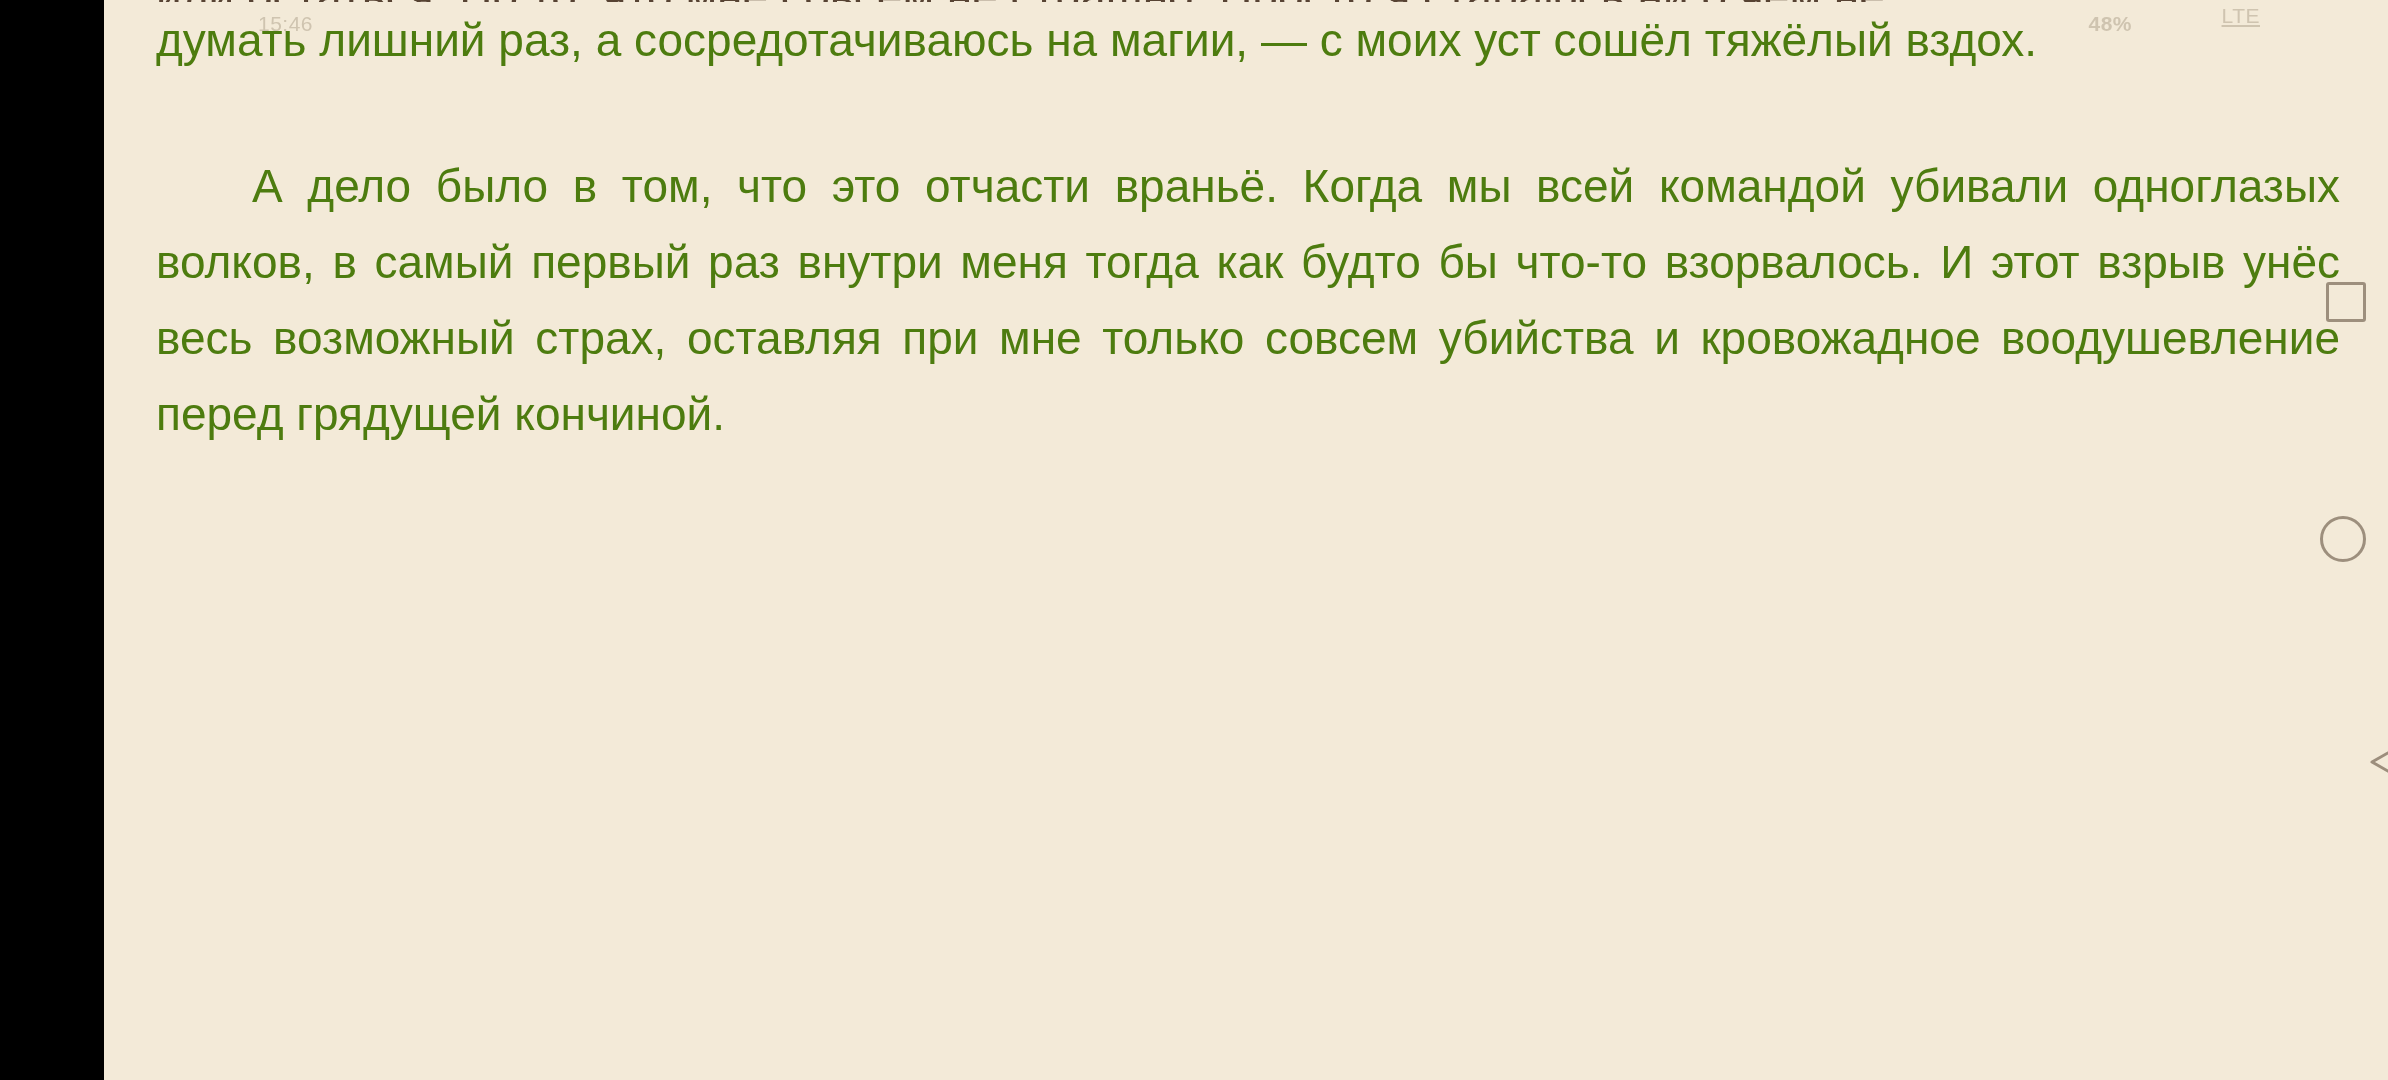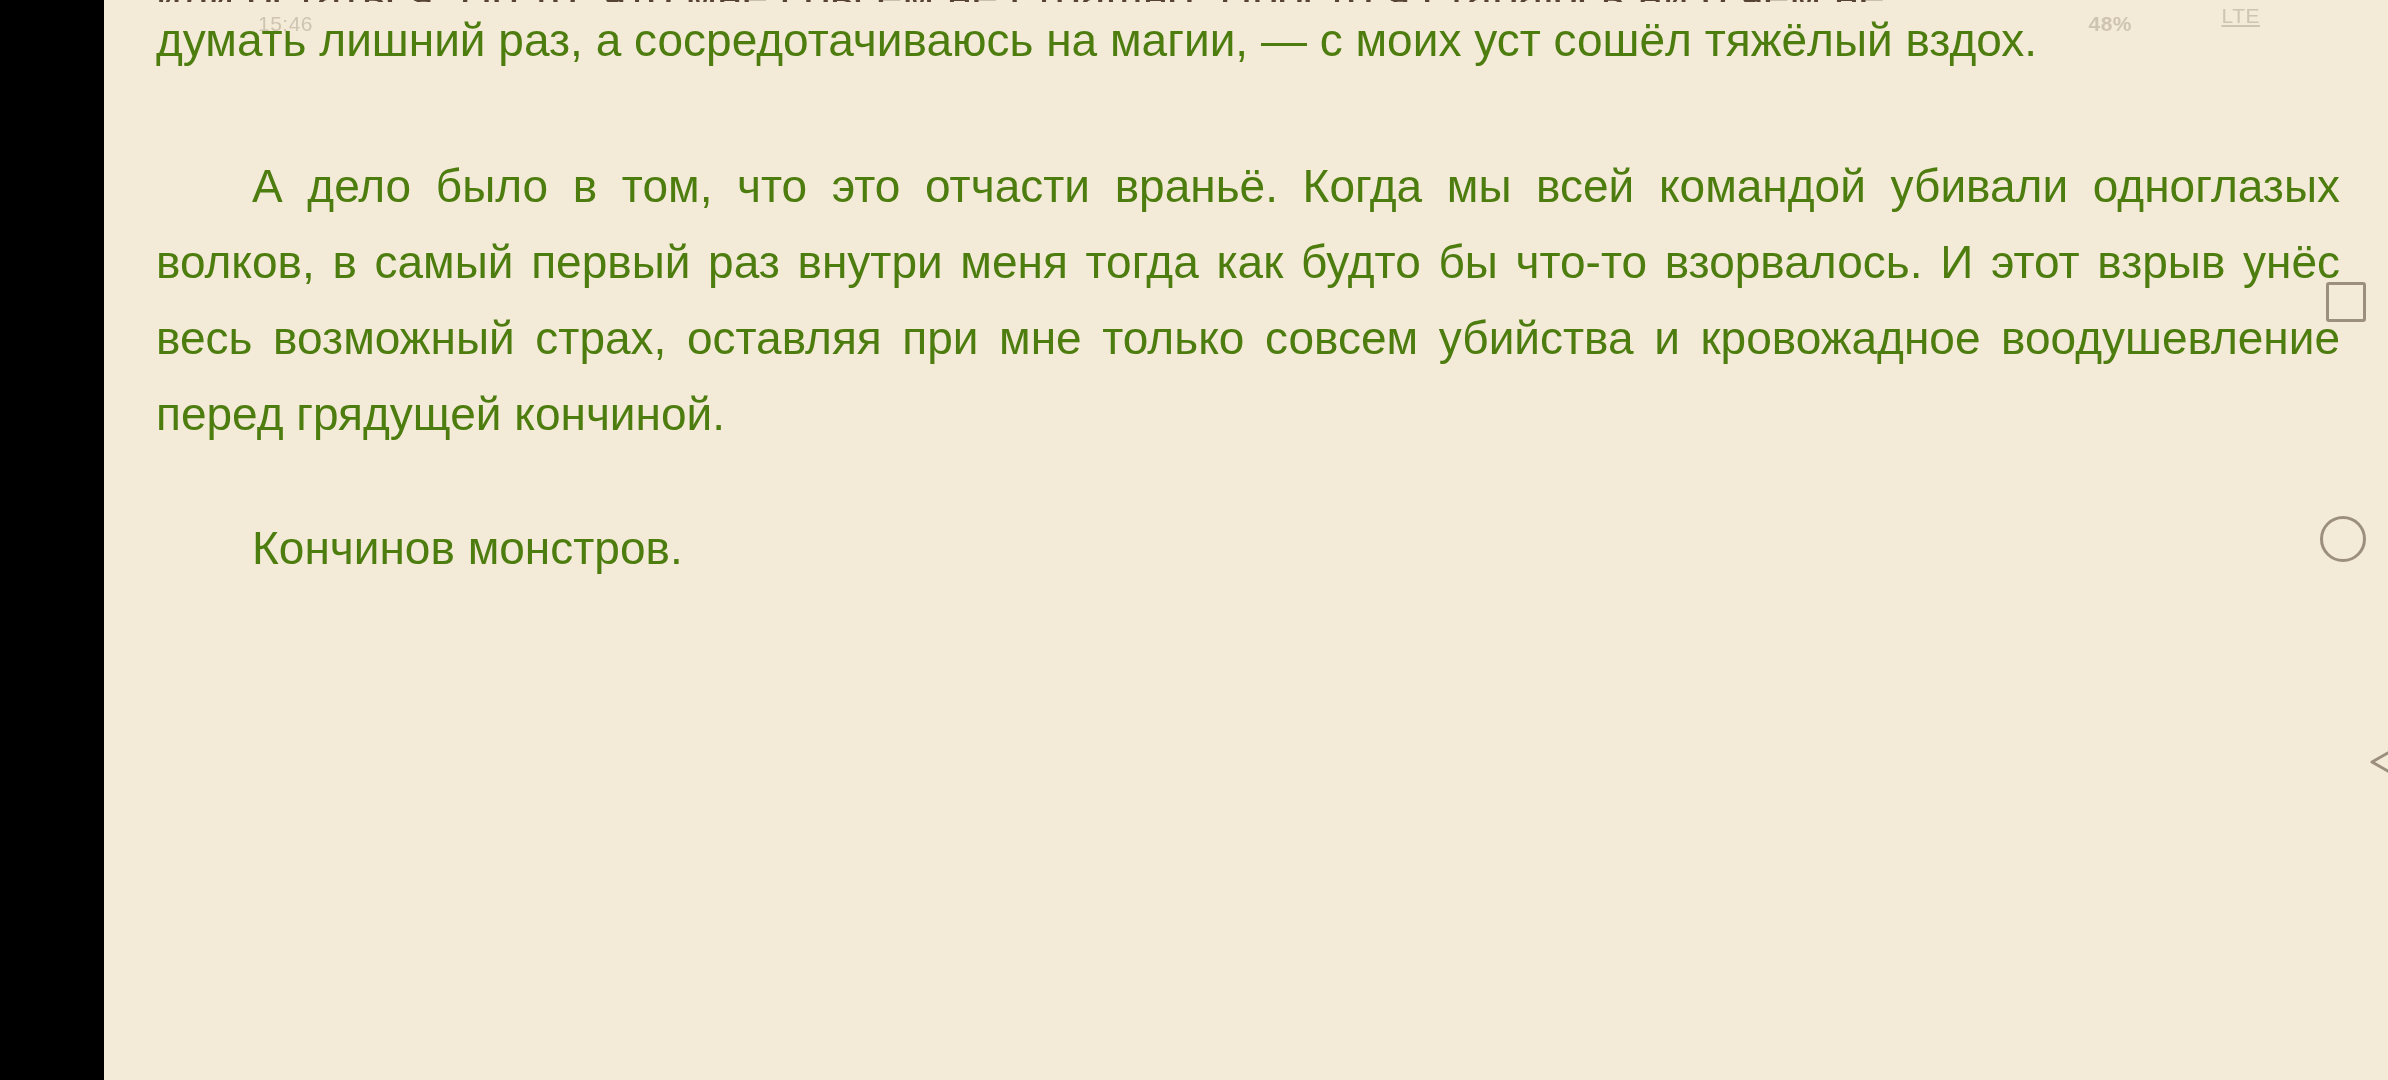--- a/index.html
+++ b/index.html
@@ -142,21 +142,20 @@
       <span class="ghost right">48%</span>
       <span class="ghost right2">LTE</span>
     </div>
 
     <div class="content">
       <div style="height:2px"></div>
       <p class="para">думать лишний раз, а сосредотачиваюсь на магии, — с моих уст сошёл тяжёлый вздох.</p>
       <div class="spacer-lg"></div>
       <p class="para indent">А дело было в том, что это отчасти враньё. Когда мы всей командой убивали одноглазых волков, в самый первый раз внутри меня тогда как будто бы что-то взорвалось. И этот взрыв унёс весь возможный страх, оставляя при мне только совсем убийства и кровожадное воодушевление перед грядущей кончиной.</p>
       <div class="spacer-md"></div>
-      <p class="para indent">Кончинов монстров.</p>
       <div class="spacer-md"></div>
     </div>
 
   </div>
 
   <div class="clip-line">или остаться. Но то, что мне совсем не страшно. Просто я стараюсь ни о чём не</div>
 
   <div class="ctrl ctrl-square"></div>
   <div class="ctrl ctrl-circle"></div>
   <div class="ctrl ctrl-triangle">

